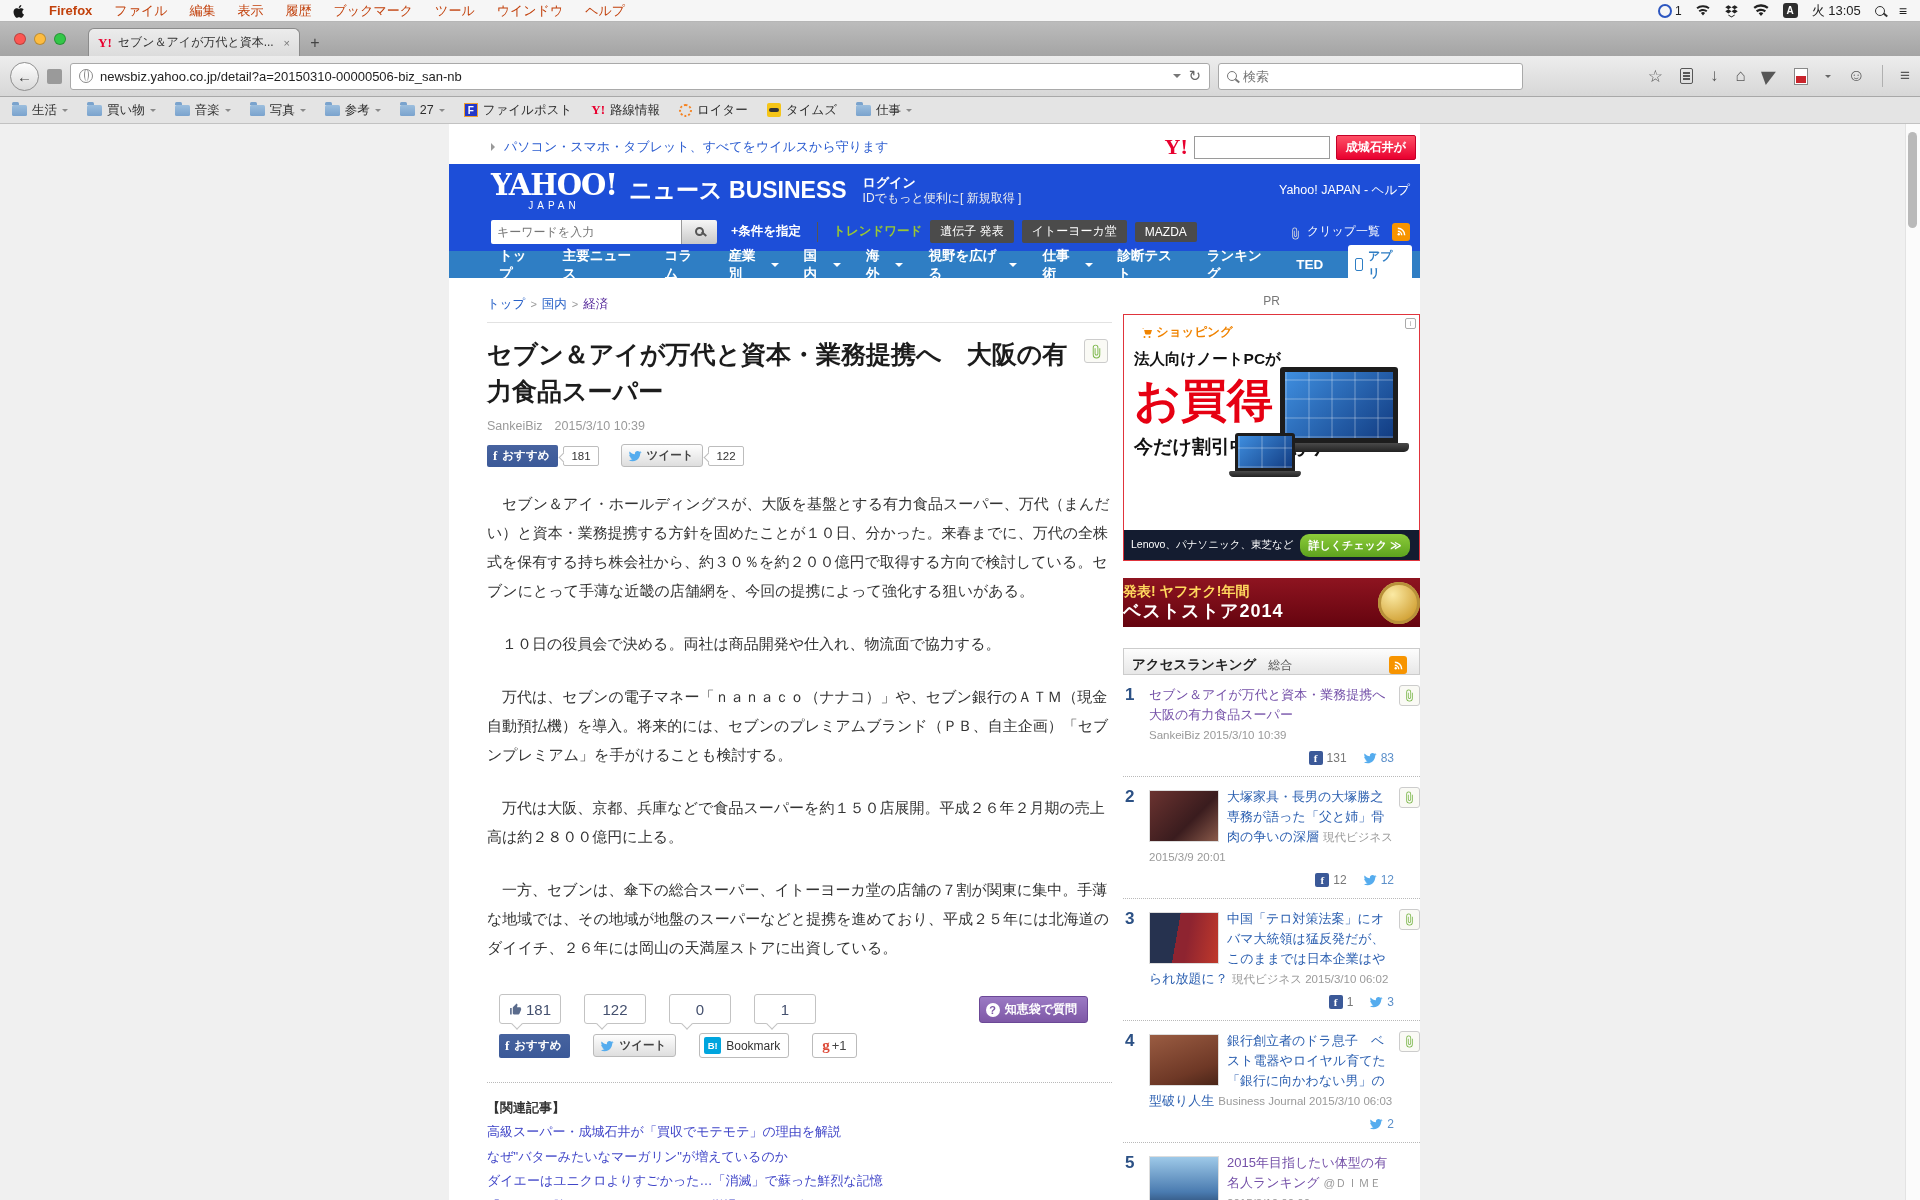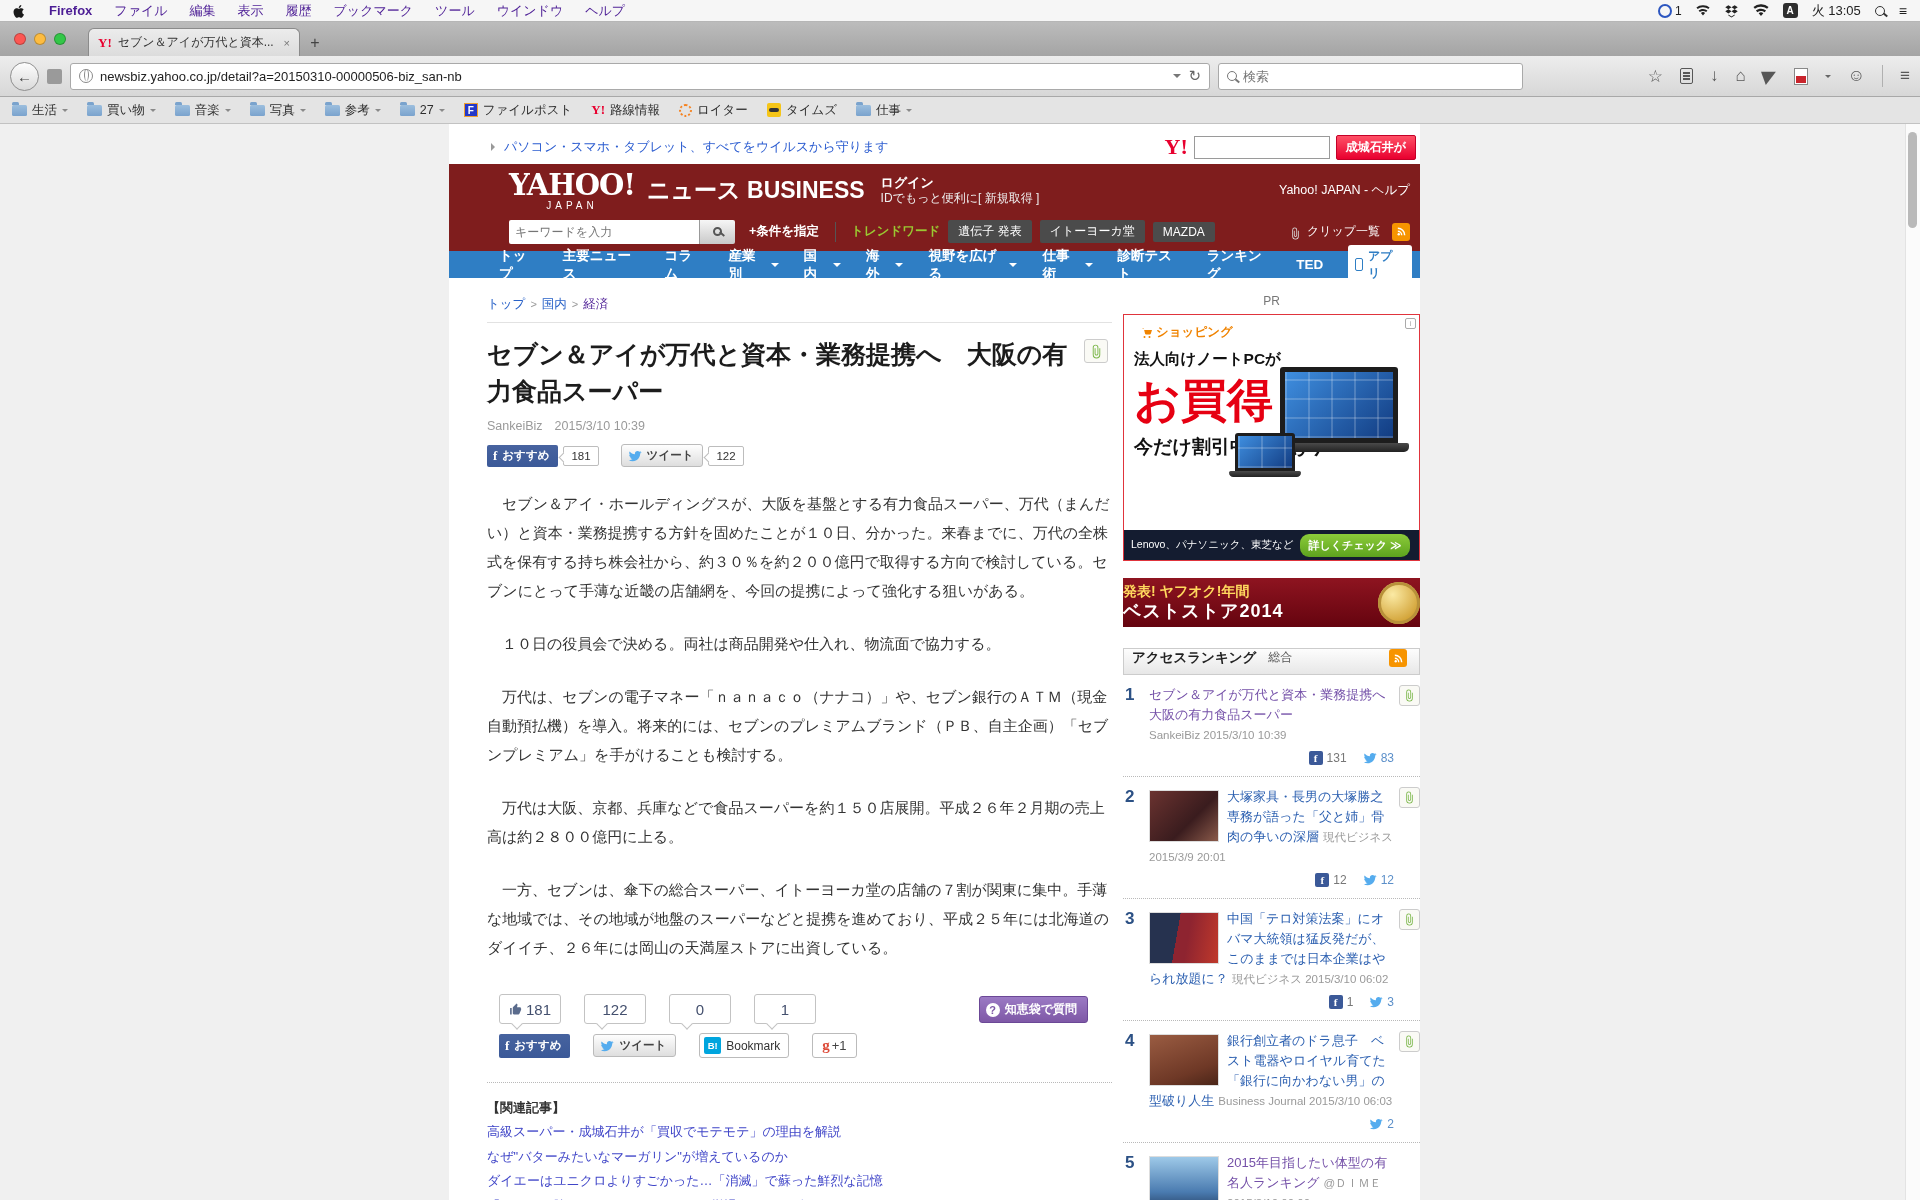--- a/index.html
+++ b/index.html
@@ -3,21 +3,21 @@
 <meta charset="utf-8">
 <style>
 *{box-sizing:border-box;margin:0;padding:0}
 html,body{width:1920px;height:1200px;overflow:hidden;background:#e9e9e9;
   font-family:"Liberation Sans","DejaVu Sans",sans-serif;color:#222}
 a{text-decoration:none;cursor:pointer}
 svg.ic{display:inline-block;vertical-align:middle}
 
 
 #menubar{height:22px;background:#f6f6f6;border-bottom:1px solid #b6b6b6;display:flex;align-items:center;padding:0 12px;font-size:13px;gap:22px}
-#menubar .mi{color:#4c1d95}
+#menubar .mi{color:#c2410c}
 #menubar .mi.app{font-weight:bold}
 #menubar .right{margin-left:auto;display:flex;align-items:center;gap:14px;color:#222}
 .ime-badge{width:15px;height:15px;background:#2e2e2e;color:#fff;font-size:10px;font-weight:bold;display:flex;align-items:center;justify-content:center;border-radius:3px}
 .cc-wrap{display:flex;align-items:center;gap:3px;font-size:12px}
 .cc-ring{width:14px;height:14px;border:2px solid #2c56c0;border-radius:50%}
 .menu-mag{position:relative;width:10px;height:10px;border:1.5px solid #333;border-radius:50%}
 .menu-mag::after{content:"";position:absolute;width:5px;height:1.5px;background:#333;right:-4px;bottom:-1px;transform:rotate(40deg)}
 .menu-list{font-size:14px;letter-spacing:1px}
 
 
@@ -75,21 +75,21 @@
 
 .promo-row{height:40px;display:flex;align-items:center;padding:6px 4px 0 42px}
 .promo-arrow{width:0;height:0;border:4px solid transparent;border-left-color:#999;margin-right:5px}
 .promo-link{color:#2b5cd0;font-size:13px}
 .mini-search{margin-left:auto;display:flex;align-items:center;gap:6px}
 .mini-y{color:#e8002f;font-weight:bold;font-family:"Liberation Serif",serif;font-size:22px}
 .mini-input{width:136px;height:23px;border:1px solid #9a9a9a;font-size:12px;padding:0 4px}
 .mini-btn{height:25px;padding:0 9px;background:linear-gradient(#ff5066,#e8002f);color:#fff;font-size:12px;font-weight:bold;border:1px solid #c40028;border-radius:2px;display:flex;align-items:center}
 
 
-#yheader{background:#7f1d1d;color:#fff;padding:0 6px 0 60px}
+#yheader{background:#1d4ed8;color:#fff;padding:0 6px 0 42px}
 .yh-row1{height:53px;display:flex;align-items:center}
 .ylogo{line-height:1}
 .ylogo .main{font-family:"DejaVu Serif","Liberation Serif",serif;font-weight:bold;font-size:29px;letter-spacing:-1px}
 .ylogo .sub{font-size:10px;letter-spacing:4px;text-align:center;margin-top:1px}
 .yservice{font-size:23px;font-weight:bold;margin-left:12px}
 .ylogin{margin-left:16px;line-height:1.25}
 .ylogin .l1{font-size:13px;font-weight:bold}
 .ylogin .l2{font-size:12px;color:#eee}
 .yhelp{margin-left:auto;font-size:12.5px;color:#fff;margin-right:4px}
 .yh-row2{height:34px;display:flex;align-items:center;padding-bottom:5px}
@@ -168,21 +168,21 @@
 .lap-scr{width:118px;height:76px;margin:0 auto;border:5px solid #1d1d1d;border-radius:3px 3px 0 0;background:repeating-linear-gradient(0deg,rgba(255,255,255,.18) 0 2px,transparent 2px 19px),repeating-linear-gradient(90deg,rgba(255,255,255,.18) 0 2px,transparent 2px 23px),linear-gradient(135deg,#3f8fe0,#123c82)}
 .lap-base{width:140px;height:9px;background:linear-gradient(#4a4a4a,#222);border-radius:2px 2px 5px 5px}
 .lap-sm{position:absolute;right:118px;top:118px;width:72px}
 .lap-sm .lap-scr{width:60px;height:38px;border-width:3px}
 .lap-sm .lap-base{width:72px;height:6px}
 .aucbanner{margin-top:17px;height:49px;background:linear-gradient(#8e1420,#65040f);display:flex;align-items:center;padding:0 0;gap:10px}
 .auc-t{color:#fff;font-weight:bold;line-height:1.3}
 .auc-t .a1{font-size:14px;color:#ffd95e}
 .auc-t .a2{font-size:18px;letter-spacing:1px}
 .auc-medal{margin-left:auto;width:42px;height:42px;border-radius:50%;background:radial-gradient(circle at 35% 30%,#fbeaa4,#d3a439 70%,#a87d1e);box-shadow:inset 0 0 0 3px #b8913a}
-.rank-header{margin-top:21px;height:27px;background:linear-gradient(#fdfdfd,#e7e7e7);border:1px solid #ccc;display:flex;align-items:flex-start;padding:0 8px;gap:12px}
+.rank-header{margin-top:21px;height:27px;background:linear-gradient(#fdfdfd,#e7e7e7);border:1px solid #ccc;display:flex;align-items:flex-end;padding:0 8px;gap:12px}
 .rank-title{font-size:13.5px;font-weight:bold;color:#222}
 .rank-tab{font-size:12px;color:#555}
 .rank-item{position:relative;padding:10px 26px 11px 26px;border-bottom:1px dotted #b9b9b9;min-height:72px}
 .rank-num{position:absolute;left:2px;top:10px;font-size:17px;font-weight:bold;color:#2c5185}
 .rank-clip{position:absolute;right:0;top:10px;width:21px;height:21px;border:1px solid #ccc;border-radius:3px;background:#fafaf5;display:flex;align-items:center;justify-content:center}
 .rank-thumb{float:left;width:70px;height:52px;margin:3px 8px 3px 0;border:1px solid #ddd}
 .t2{background:linear-gradient(135deg,#6b3330,#3a1c1e 60%,#8a5a4a)}
 .t3{background:linear-gradient(100deg,#26324f 40%,#8e2430 40% 55%,#c0392b)}
 .t4{background:linear-gradient(160deg,#9a5c42,#6e3826 70%,#4a2518)}
 .t5{background:linear-gradient(180deg,#9ec9e8,#4a7bb0 70%,#2c4a70)}

